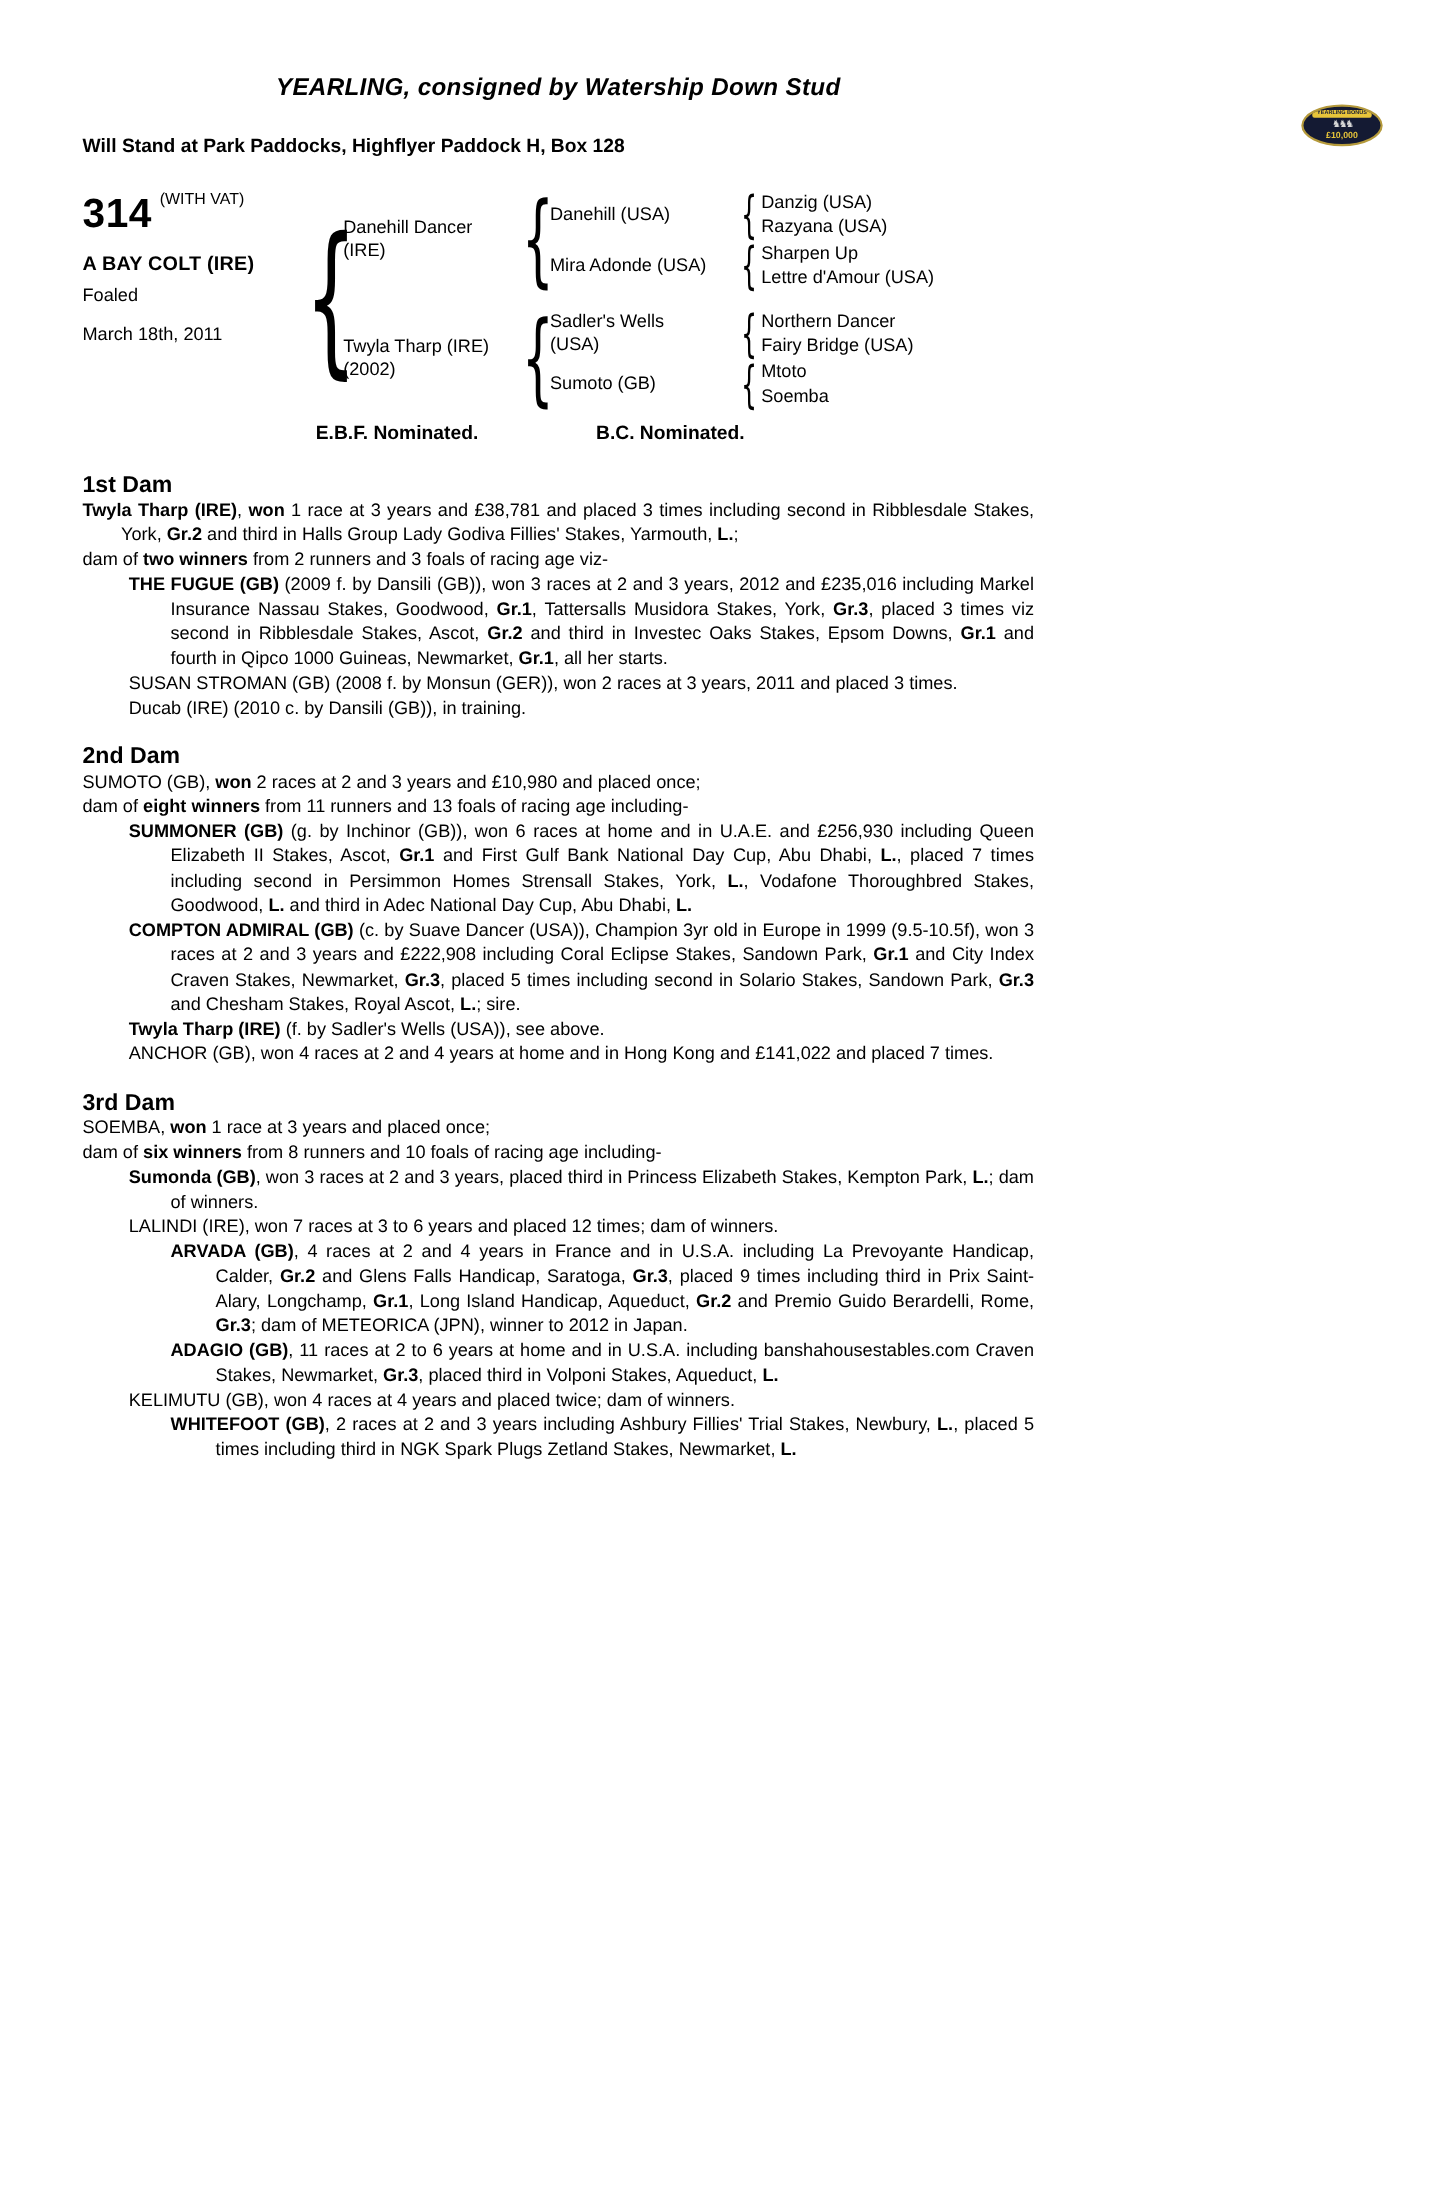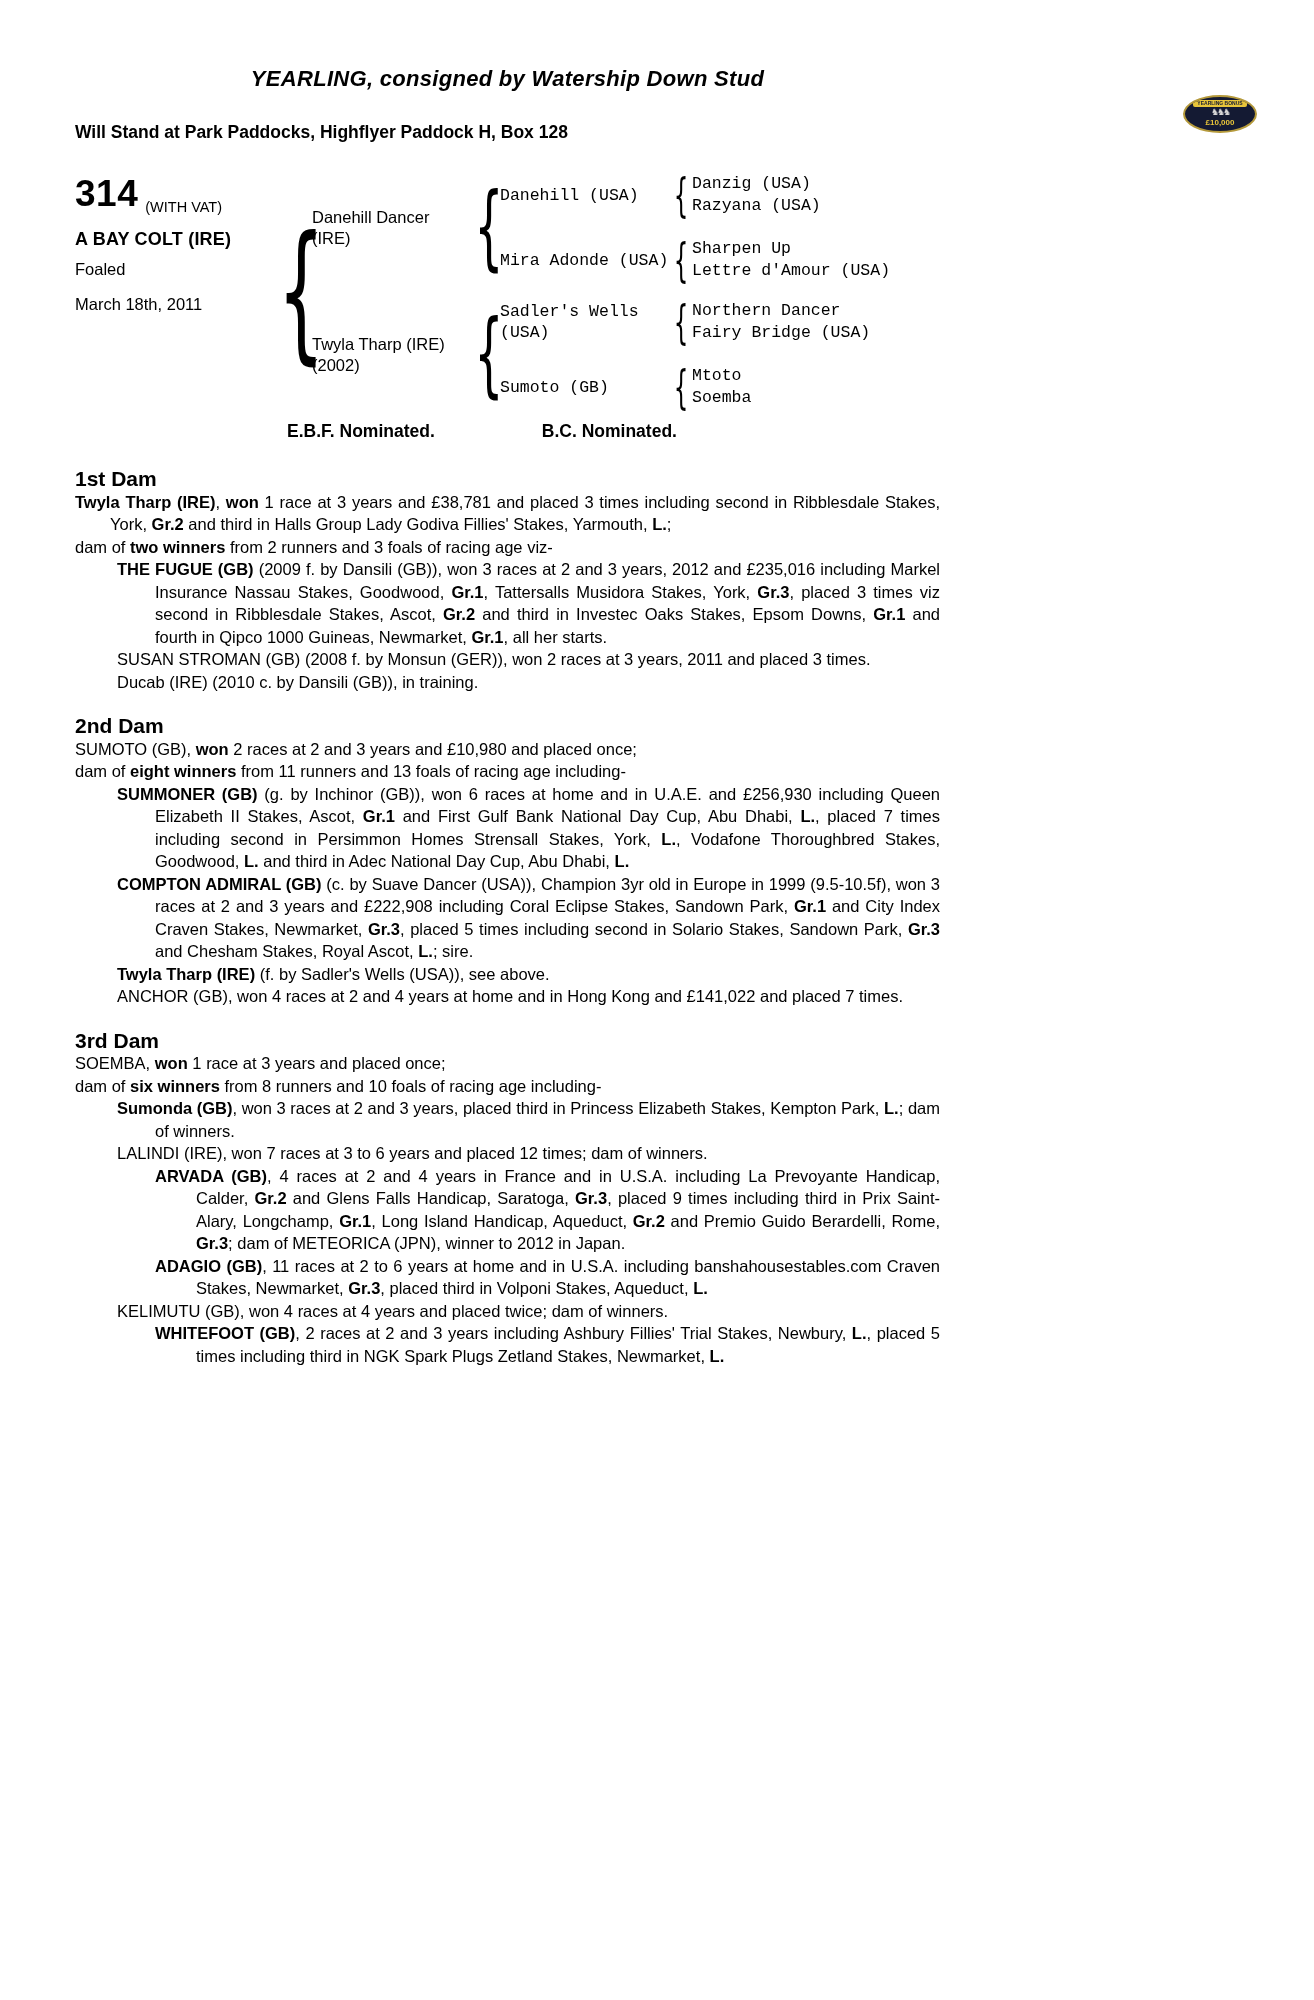--- a/index.html
+++ b/index.html
@@ -26,32 +26,32 @@
   .badge-banner {
     background: #e8c53a; color: #141a33; font-size: 5px; font-weight: bold;
     line-height: 7px; padding: 0 4px; border-radius: 2px; white-space: nowrap;
   }
   .badge-horses { color: #d8d8d8; font-size: 9px; line-height: 9px; letter-spacing: -2px; }
   .badge-amount { color: #e8c53a; font-size: 8px; font-weight: bold; line-height: 9px; }
 
   
   .top-block { display: flex; margin-top: 30px; }
   .lot-block { flex: 0 0 213px; width: 213px; }
-  .lot-number-row { display: flex; align-items: flex-end; gap: 7px; }
+  .lot-number-row { display: flex; align-items: flex-start; gap: 7px; }
   .lot-number { font-size: 37px; font-weight: bold; letter-spacing: .5px; }
   .with-vat { font-size: 14.5px; }
   .colt-desc { font-weight: bold; font-size: 18px; margin-top: 14px; letter-spacing: .2px; }
   .foaled { margin-top: 10px; font-size: 16.5px; }
   .foaled-date { font-size: 16.5px; margin-top: 16px; }
 
   .pedigree { display: flex; flex: 1; font-size: 16.5px; }
   .branch { display: flex; align-items: center; }
   .pcol { display: flex; flex-direction: column; justify-content: center; }
   .gen1col { gap: 18px; }
-  .gen2col { gap: 21px; font-family: Liberation Mono, monospace; }
+  .gen2col { gap: 2px; }
   .g3col  { gap: 0; }
   .name { line-height: 21px; }
   .g1 { width: 160px; }
   .g2 { width: 170px; }
   .g3 { width: 230px; line-height: 22px; }
 
   .brace { position: relative; flex: 0 0 22px; width: 22px; align-self: stretch; }
   .brace::before {
     content: "{"; position: absolute; left: 50%; top: 50%;
     transform: translate(-50%, -50%) scale(0.5, 1);

